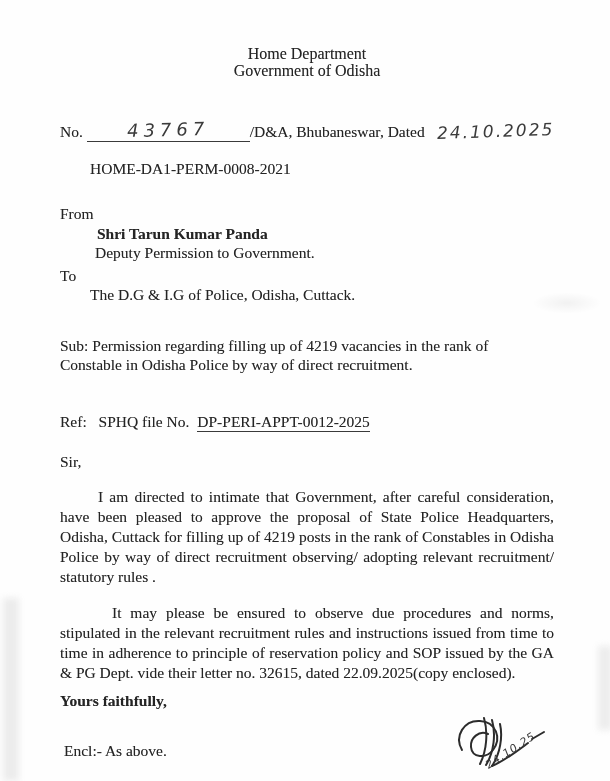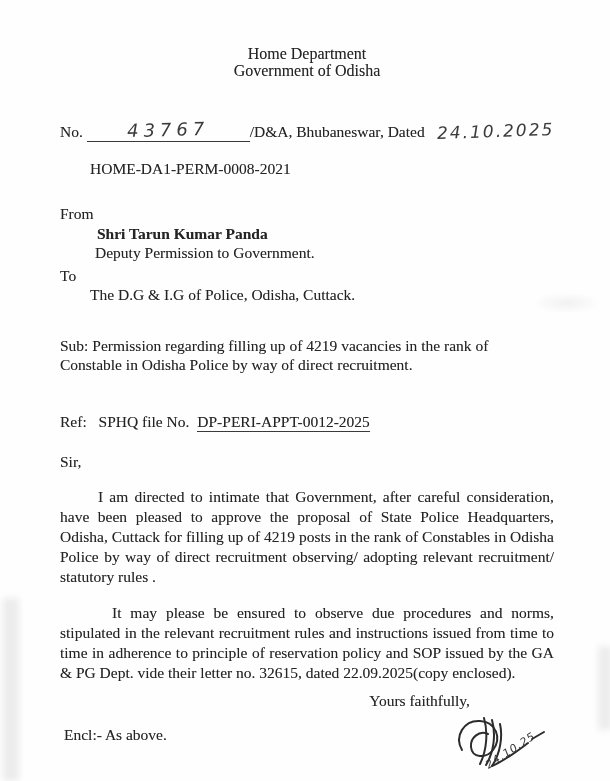--- a/index.html
+++ b/index.html
@@ -70,29 +70,29 @@
   .body-para {
     margin: 16px 0 0 0;
     text-align: justify;
     line-height: 20px;
     font-family: Liberation Serif, serif;
   }
   .body-para.p1 { text-indent: 38px; }
   .body-para.p2 { text-indent: 52px; }
 
   .closing { position: relative; margin-top: 9px; height: 120px; }
-  .valediction { text-align: right; padding-right: 84px; }
+  .valediction { padding-right: 84px; font-weight: bold; }
   .signature-wrap { position: absolute; left: 388px; top: 20px; width: 130px; height: 62px; }
   .signature-wrap svg { position: absolute; left: 0; top: 0; }
   .sig-date {
     position: absolute; left: 34px; top: 32px;
     font-size: 11px; letter-spacing: 1px;
     transform: rotate(-33deg);
   }
-  .enclosure { position: absolute; left: 4px; top: 34px; }
+  .enclosure { position: absolute; left: 4px; top: 50px; }
   .designation-final { position: absolute; right: 38px; top: 88px; }
 </style>
 </head>
 <body>
 
 <div class="page">
   <div class="edge-left"></div>
   <div class="edge-right"></div>
   <div class="smudge"></div>
 

